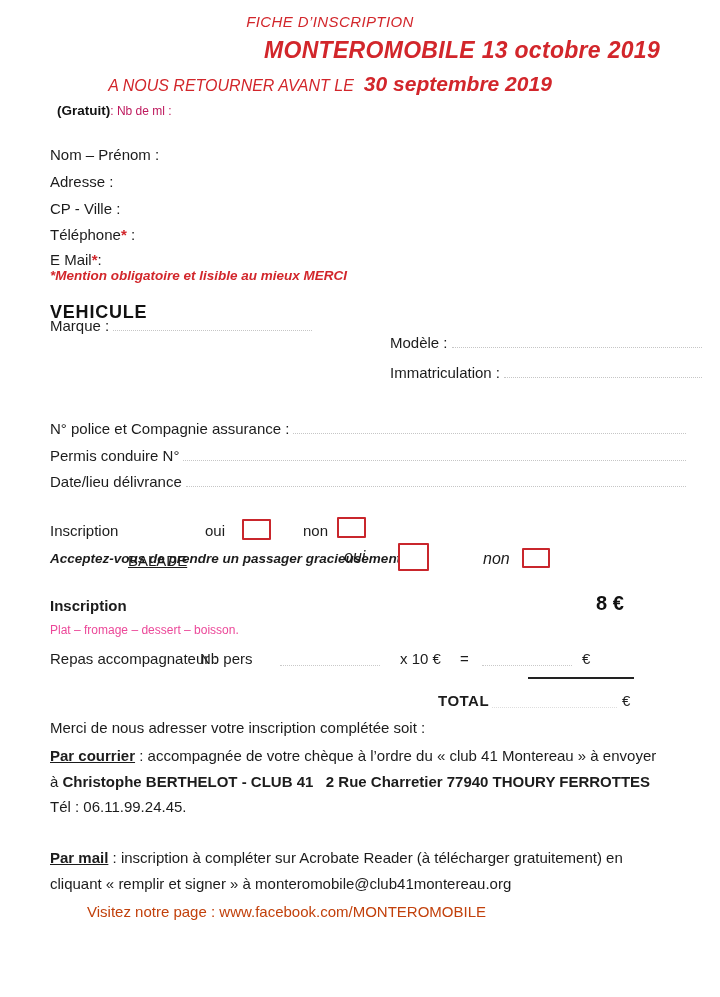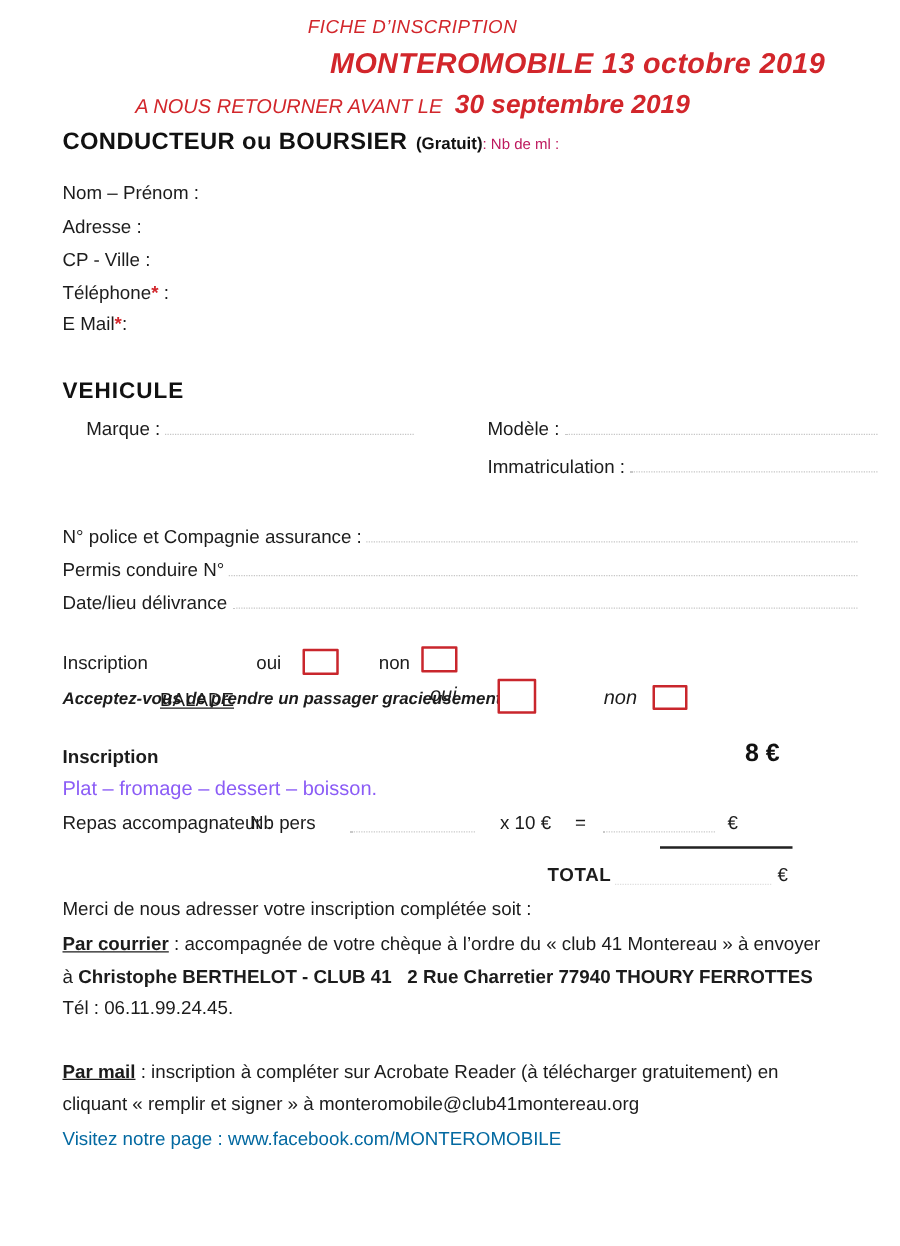--- a/index.html
+++ b/index.html
@@ -20,52 +20,52 @@
   .sec-head .t3 { font-size:12px; color:#be185d; }
   .lbl { font-size:15px; color:#1c1c1c; }
   .star { color:#d2262b; font-weight:bold; }
   .note { color:#d2262b; font-style:italic; font-size:13.5px; font-weight:bold; }
   .vh-title { font-size:18px; font-weight:900; letter-spacing:0.8px; color:#111; }
   .row { display:flex; align-items:baseline; }
   .row .dots { flex:1; border-bottom:1.5px dotted #c6c6c6; margin-left:4px; height:16px; }
   .cbox { position:absolute; border:2px solid #c9262c; background:#fff; border-radius:1px; }
   .it { font-style:italic; }
   .b { font-weight:bold; }
-  .menu-small { font-size:16px; color:#8b5cf6; }
+  .menu-small { font-size:12px; color:#ec4899; }
   .dotline { position:absolute; border-bottom:1.5px dotted #c9c9c9; }
   .solidline { position:absolute; border-top:2.5px solid #222; }
   .para { font-size:15px; line-height:25.5px; color:#1c1c1c; }
   .bu { font-weight:bold; text-decoration:underline; }
-  .link { font-size:15px; color:#0369a1; cursor:pointer; }
+  .link { font-size:15px; color:#c2410c; cursor:pointer;margin-left:37px; }
   .price { font-size:20px; font-weight:bold; color:#111; }
 </style>
 </head>
 <body>
 
 <div class="page">
 
   <div class="hdr hdr1">FICHE D’INSCRIPTION</div>
   <div class="hdr hdr2">MONTEROMOBILE 13 octobre 2019</div>
   <div class="hdr hdr3"><span>A NOUS RETOURNER AVANT LE</span><span class="date">30 septembre 2019</span></div>
 
   <div class="abs sec-head" style="top:103px;">
-    <span class="t1">CONDUCTEUR ou BOURSIER</span>
     <span class="t2">(Gratuit)</span>
     <span class="t3">: Nb de ml :</span>
   </div>
 
   <div class="abs lbl" style="top:146px;left:50px;">Nom – Prénom :</div>
   <div class="abs lbl" style="top:173px;left:50px;">Adresse :</div>
   <div class="abs lbl" style="top:200px;left:50px;">CP - Ville :</div>
   <div class="abs lbl" style="top:226px;left:50px;"><span>Téléphone</span><span class="star">*</span><span> :</span></div>
   <div class="abs lbl" style="top:251px;left:50px;"><span>E Mail</span><span class="star">*</span><span>:</span></div>
+  <div class="abs note" style="top:268px;left:50px;">*Mention obligatoire et lisible au mieux MERCI</div>
 
   <div class="abs vh-title" style="top:302px;left:50px;">VEHICULE</div>
 
-  <div class="abs row" style="top:332px;left:50px;width:262px;margin-left:19px;">
+  <div class="abs row" style="top:315px;left:50px;width:262px;">
     <span class="lbl">Marque :</span>
     <span class="dots"></span>
   </div>
   <div class="abs row" style="top:332px;left:390px;width:312px;">
     <span class="lbl">Modèle :</span>
     <span class="dots"></span>
   </div>
   <div class="abs row" style="top:362px;left:390px;width:312px;">
     <span class="lbl">Immatriculation :</span>
     <span class="dots"></span>

